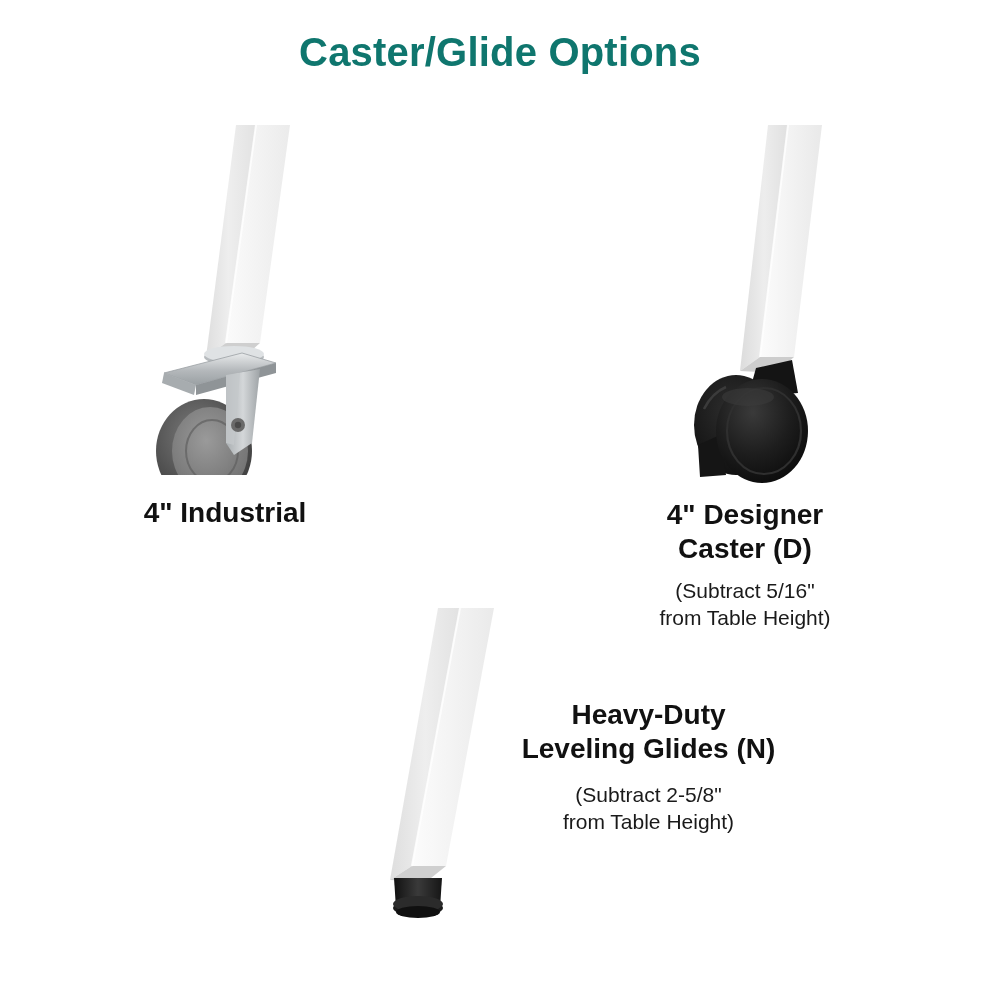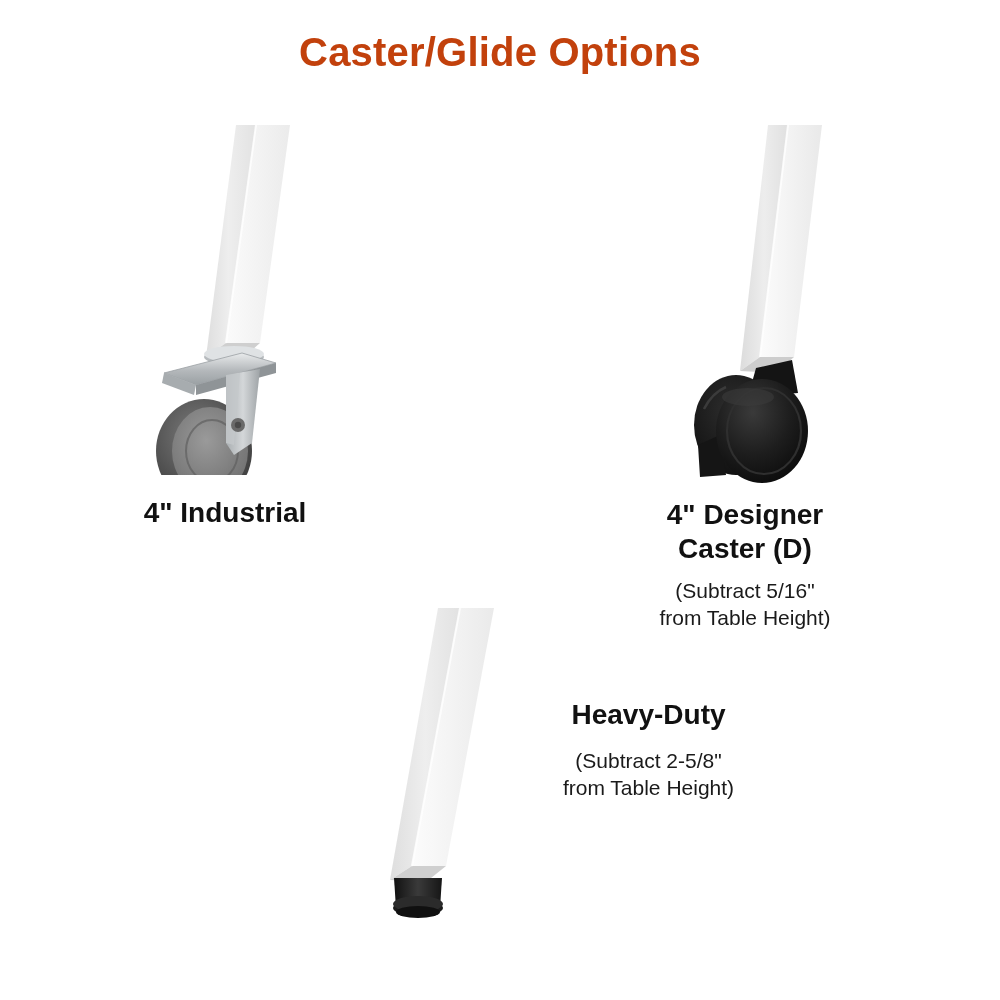--- a/index.html
+++ b/index.html
@@ -27,21 +27,21 @@
   
   .page-title {
     position: absolute;
     left: 0;
     top: 30px;
     width: 1000px;
     text-align: center;
     font-size: 40px;
     font-weight: bold;
     letter-spacing: 0.2px;
-    color: #c2410c;
+    color: #0f766e;
     white-space: nowrap;
   }
 
   
   .caption {
     position: absolute;
     text-align: center;
     line-height: 1.22;
   }
   .caption .main {
@@ -215,18 +215,19 @@
   <div class="caption cap-d">
     <div class="main">4" Designer</div>
     <div class="main">Caster (D)</div>
     <div class="gap-6"></div>
     <div class="sub">(Subtract 5/16"</div>
     <div class="sub">from Table Height)</div>
   </div>
 
   <div class="caption cap-n">
     <div class="main">Heavy-Duty</div>
+    <div class="main">Leveling Glides (N)</div>
     <div class="gap-8"></div>
     <div class="sub">(Subtract 2-5/8"</div>
     <div class="sub">from Table Height)</div>
   </div>
 
 </div>
 
 </body></html>

